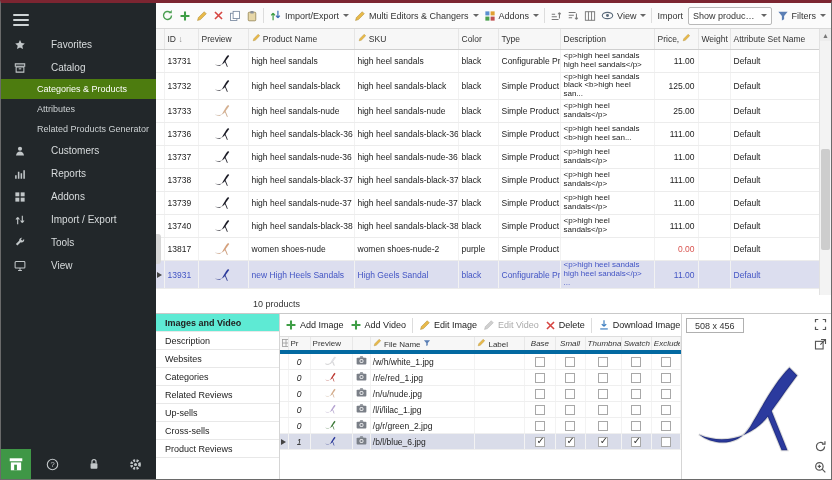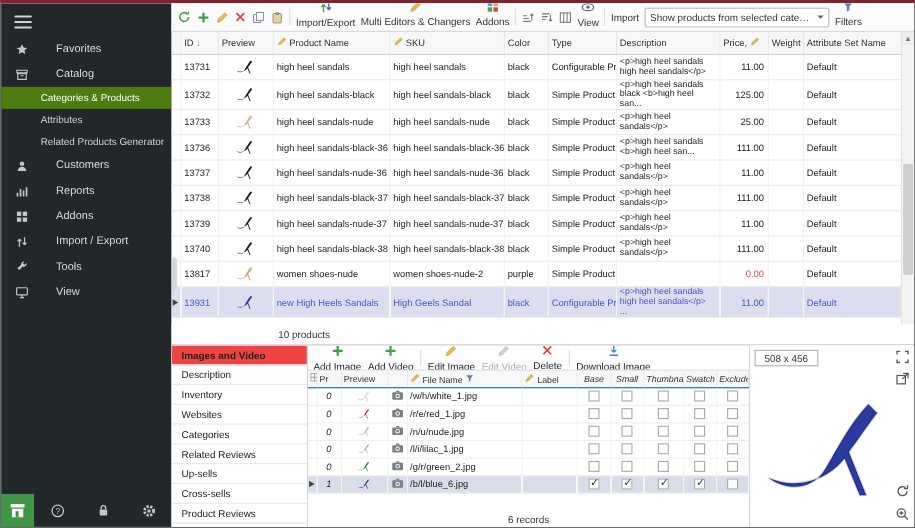--- a/index.html
+++ b/index.html
@@ -17,21 +17,21 @@
   .sb-item{display:flex;align-items:center;gap:25px;height:23px;padding:0 13px;font-size:10px;cursor:pointer;white-space:nowrap;}
   .sb-item.lvl1{padding-left:36px;font-size:9px;height:20px;color:#ccd1d3;}
   .sb-item.active{background:#4d7c0f;color:#fff;}
   .sb-bottom{margin-top:auto;display:flex;align-items:center;height:30px;}
   .store-btn{width:30px;height:30px;background:#3f9746;display:flex;align-items:center;justify-content:center;cursor:pointer;}
   .sb-rest{flex:1;display:flex;justify-content:space-around;align-items:center;}
   
   .main{flex:1;display:flex;flex-direction:column;min-width:0;background:#fff;}
   .toolbar{height:26px;flex-shrink:0;border-bottom:1px solid #d8d8d8;background:#fbfbfb;display:flex;align-items:center;
            padding:0 5px;gap:5px;font-size:9px;color:#333;white-space:nowrap;overflow:hidden;}
-  .tb-btn{display:flex;align-items:center;gap:3px;cursor:pointer;flex-direction:column;}
+  .tb-btn{display:flex;align-items:center;gap:3px;cursor:pointer;}
   .sep{width:1px;height:15px;background:#ddd;flex-shrink:0;}
   .caret{width:0;height:0;border-left:3px solid transparent;border-right:3px solid transparent;border-top:3.5px solid #666;margin-left:1px;}
   .filter-select{border:1px solid #b9b9b9;background:#fff;height:18px;display:flex;align-items:center;
                  padding:0 4px;gap:4px;width:168px;justify-content:space-between;border-radius:2px;cursor:pointer;overflow:hidden;}
   .filter-select span{overflow:hidden;text-overflow:ellipsis;white-space:nowrap;}
   
   .grid-viewport{position:relative;height:266px;flex-shrink:0;overflow:hidden;}
   table.products{border-collapse:collapse;table-layout:fixed;width:663px;font-size:8.5px;color:#222;}
   .products th{height:20px;background:#f7f7f7;border-bottom:1px solid #cfcfcf;border-right:1px solid #e6e6e6;
                font-weight:normal;color:#333;font-size:8.5px;text-align:left;padding:0 3px;overflow:hidden;white-space:nowrap;}
@@ -44,27 +44,27 @@
   .tri{display:inline-block;width:0;height:0;border-top:3.5px solid transparent;border-bottom:3.5px solid transparent;border-left:5px solid #444;}
   .vscroll{position:absolute;right:0;top:0;bottom:0;width:12px;background:#f3f3f3;border-left:1px solid #e2e2e2;}
   .vs-arrow{height:12px;display:flex;align-items:center;justify-content:center;font-size:7px;color:#777;background:#ededed;cursor:pointer;}
   .vs-thumb{position:absolute;left:1px;right:1px;top:45%;height:38%;background:#cdcdcd;border-radius:2px;cursor:pointer;}
   .grid-footer{height:18px;flex-shrink:0;font-size:9px;color:#333;display:flex;align-items:center;padding-left:97px;background:#fff;}
   .splitgrip{position:absolute;left:0;top:205px;width:5px;height:30px;background:#d7d7d7;border-radius:0 3px 3px 0;}
   
   .bottom{flex:1;border-top:1px solid #c9c9c9;display:flex;min-height:0;}
   .tabs{width:124px;border-right:1px solid #d5d5d5;flex-shrink:0;overflow:hidden;background:#fff;}
   .tab{height:18px;display:flex;align-items:center;padding:0 9px;font-size:9px;border-bottom:1px solid #e8e8e8;cursor:pointer;color:#222;white-space:nowrap;}
-  .tab.active{background:#ef4444;font-weight:bold;}
+  .tab.active{background:#5eead4;font-weight:bold;}
   .bmid{flex:1;display:flex;flex-direction:column;min-width:0;}
   .img-toolbar{height:23px;border-bottom:1px solid #ddd;display:flex;align-items:center;gap:6px;padding:0 5px;
                font-size:9px;flex-shrink:0;white-space:nowrap;overflow:hidden;color:#222;}
   .img-toolbar .dis{color:#aaa;}
   table.imgs{border-collapse:collapse;table-layout:fixed;width:100%;font-size:8.5px;color:#222;}
-  .imgs th{height:15px;background:#f7f7f7;border-bottom:1px solid #0369a1;border-right:1px solid #e8e8e8;
+  .imgs th{height:15px;background:#f7f7f7;border-bottom:4px solid #0369a1;border-right:1px solid #e8e8e8;
            font-weight:normal;font-size:8px;color:#333;padding:0 2px;text-align:left;white-space:nowrap;overflow:hidden;}
   .imgs th.ctr,.imgs td.ctr{text-align:center;font-style:italic;}
   .imgs td{height:16px;border-bottom:1px solid #efefef;border-right:1px solid #f3f3f3;padding:0 2px;white-space:nowrap;overflow:hidden;}
   .imgs td.prev{text-align:center;padding:0;}
   .imgs tr.sel td{background:#d9dce9;}
   .cb{display:inline-block;width:10px;height:10px;border:1px solid #a8a8a8;background:#fff;vertical-align:middle;position:relative;}
   .cb.on::after{content:"\2713";position:absolute;left:0.5px;top:-2.5px;font-size:10px;color:#333;}
   .img-footer{margin-top:auto;height:15px;font-size:9px;display:flex;justify-content:center;align-items:center;color:#333;flex-shrink:0;}
   
   .preview{width:150px;border-left:1px solid #d5d5d5;flex-shrink:0;position:relative;background:#fff;overflow:hidden;}
@@ -507,21 +507,20 @@
         <div class="vs-arrow">▲</div>
         <div class="vs-thumb"></div>
       </div>
     </div>
     <div class="grid-footer">10 products</div>
 
     <div class="bottom">
       <div class="tabs" id="tabs">
           <div class="tab active">Images and Video</div>
           <div class="tab">Description</div>
-          <div class="tab">Inventory</div>
           <div class="tab">Websites</div>
           <div class="tab">Categories</div>
           <div class="tab">Related Reviews</div>
           <div class="tab">Up-sells</div>
           <div class="tab">Cross-sells</div>
           <div class="tab">Product Reviews</div>
         </div>
 
       <div class="bmid">
         <div class="img-toolbar">
@@ -733,21 +732,20 @@
                 <td>/b/l/blue_6.jpg</td>
                 <td></td>
                 <td class="ctr"><span class="cb on"></span></td>
                 <td class="ctr"><span class="cb on"></span></td>
                 <td class="ctr"><span class="cb on"></span></td>
                 <td class="ctr"><span class="cb on"></span></td>
                 <td class="ctr"><span class="cb"></span></td>
               </tr>
             </tbody>
         </table>
-        <div class="img-footer">6 records</div>
       </div>
 
       <div class="preview">
         <div class="size-box">508 x 456</div>
         <span class="ic pv-ic" style="top:4px;right:4px">
             <svg width="13" height="13" viewBox="0 0 14 14" xmlns="http://www.w3.org/2000/svg">
               <path d="M1.6 4.6v-3h3M9.4 1.6h3v3M12.4 9.4v3h-3M4.6 12.4h-3v-3" fill="none" stroke="#555" stroke-width="1.3"></path>
             </svg>
           </span>
         <span class="ic pv-ic" style="top:24px;right:4px">

